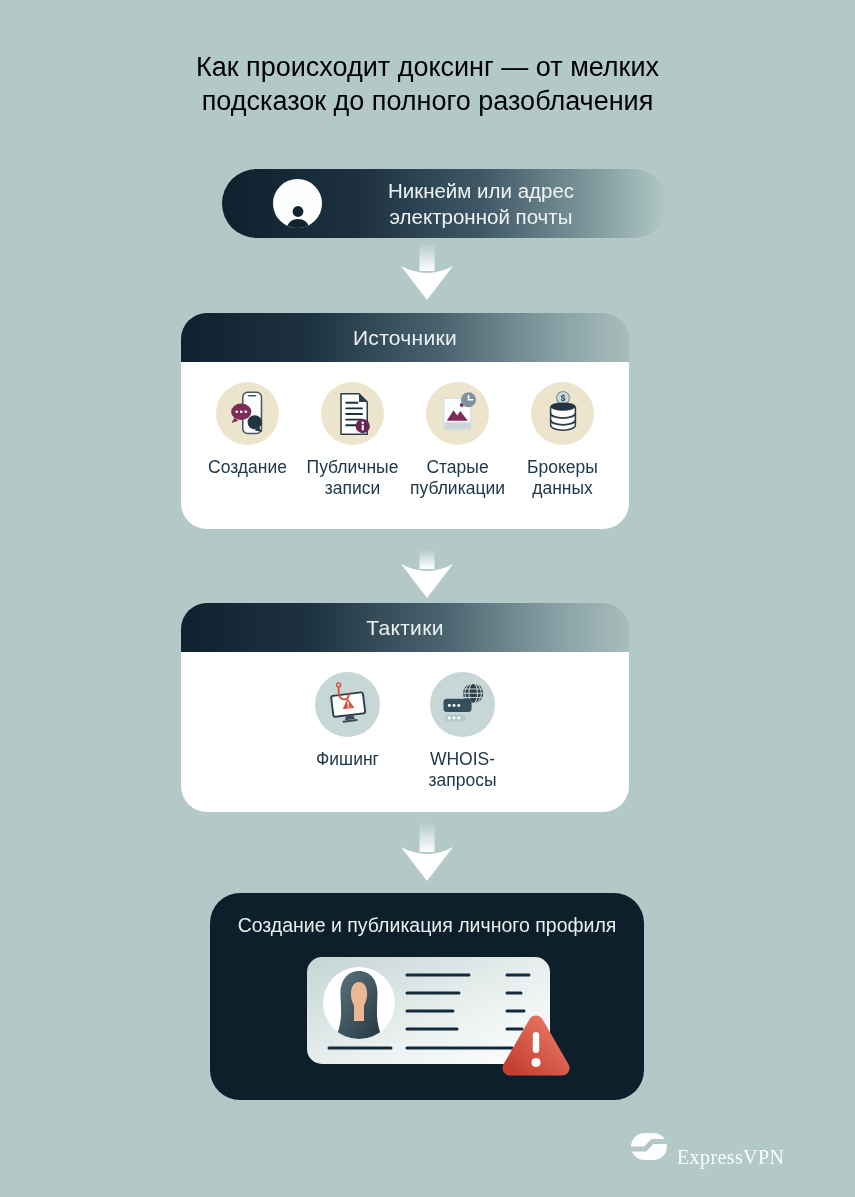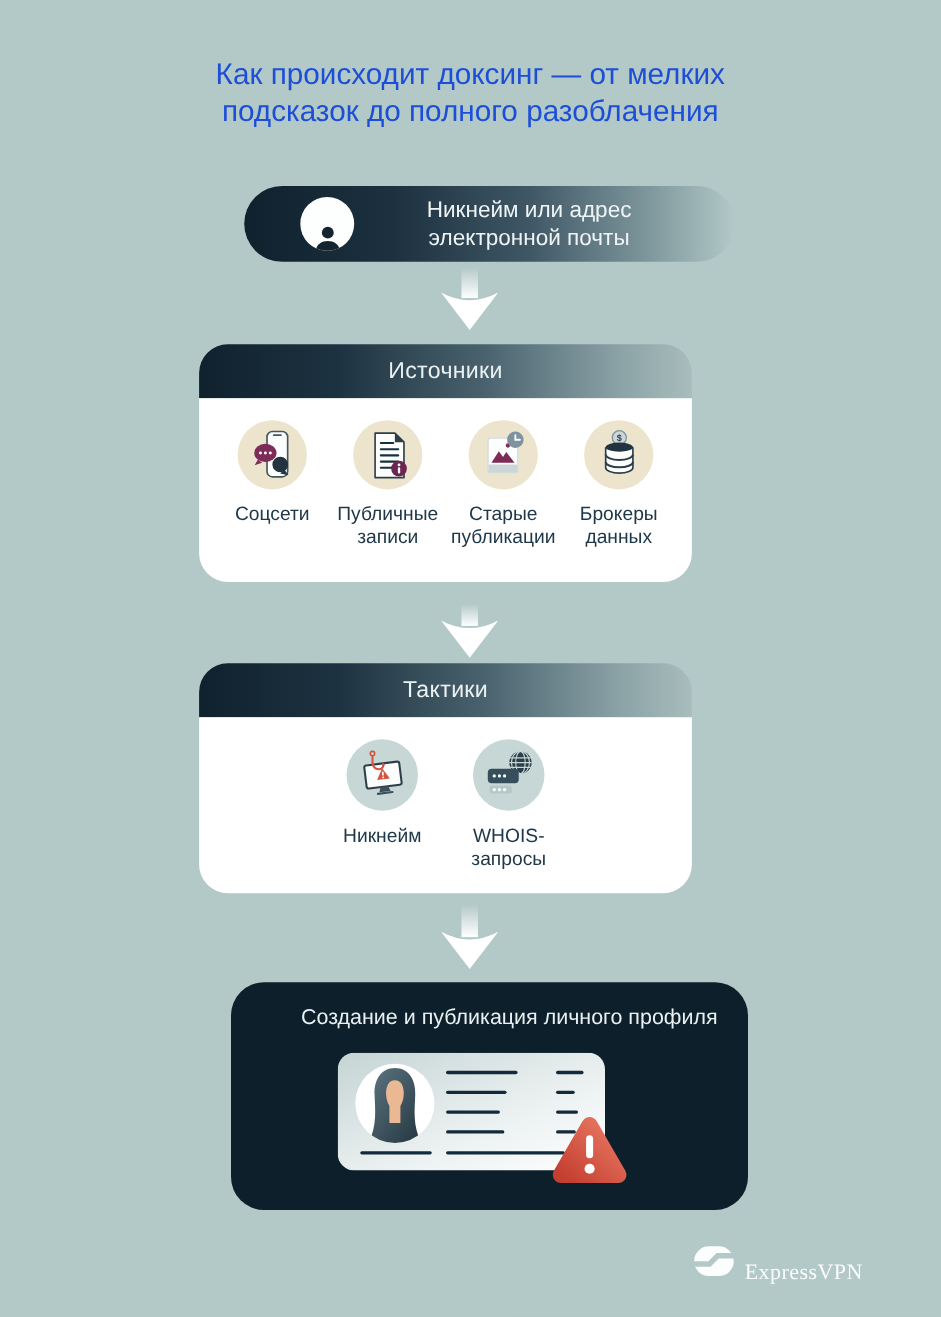--- a/index.html
+++ b/index.html
@@ -4,21 +4,21 @@
 <style>
   html,body{margin:0;padding:0;background:#b2c9c7;}
   .canvas{
     position:relative;width:855px;height:1197px;overflow:hidden;
     background:#b2c9c7;
     font-family:"Liberation Sans",sans-serif;
   }
   .title{
     position:absolute;top:50px;left:0;width:855px;
     text-align:center;font-size:27px;line-height:34px;font-weight:500;
-    color:#1d4ed8;white-space:pre-line;margin:0;
+    color:#000000;white-space:pre-line;margin:0;
   }
   
   .pill{
     position:absolute;left:222px;top:169px;width:446px;height:69px;
     border-radius:35px;display:flex;align-items:center;
     background:linear-gradient(90deg,#0f212d 0%,#1c303f 30%,#3f5765 58%,#7d969b 82%,#b2c9c7 100%);
   }
   .pill-avatar{
     width:49px;height:49px;border-radius:50%;background:#fdfefe;
     margin-left:51px;flex:0 0 auto;display:flex;align-items:flex-end;justify-content:center;
@@ -55,21 +55,21 @@
   }
   .card-sources .icon-circle{width:63px;height:63px;background:#ece4cd;}
   .card-tactics .icon-circle{width:65px;height:65px;background:#c6d7d6;}
   .item-label{
     margin-top:12px;text-align:center;color:#20394a;
     font-size:17.5px;line-height:21px;white-space:pre-line;
   }
   
   .result-card{
     position:absolute;left:210px;top:893px;width:434px;height:207px;
-    border-radius:30px;background:#0d1f2b;padding-left:36px;
+    border-radius:30px;background:#0d1f2b;
   }
   .result-title{
     margin-top:21px;text-align:center;color:#e9f0f0;font-size:19.5px;
   }
   .idcard{position:absolute;left:97px;top:64px;}
   .warning{position:absolute;left:288px;top:118px;}
   
   .brand{position:absolute;left:630px;top:1122px;display:flex;align-items:center;}
   .brand-name{
     margin-left:9px;color:#fbfdfd;font-size:20px;
@@ -119,21 +119,21 @@
             <path d="M33 7.5 h9" stroke="#44565f" stroke-width="2" stroke-linecap="round"></path>
             <circle cx="41" cy="43" r="9.5" fill="#233440"></circle>
             <path d="M46 49 l5 7 -10 -2 z" fill="#233440"></path>
             <ellipse cx="23" cy="29" rx="13.5" ry="11" fill="#7d2b57"></ellipse>
             <path d="M14 37 l-4 7 9 -3 z" fill="#7d2b57"></path>
             <circle cx="17" cy="29" r="1.8" fill="#fff"></circle>
               <circle cx="23" cy="29" r="1.8" fill="#fff"></circle>
               <circle cx="29" cy="29" r="1.8" fill="#fff"></circle>
           </svg>
         </div>
-        <div class="item-label">Соцсети</div>
+        <div class="item-label">Создание</div>
       </div>
 
       <div class="item">
         <div class="icon-circle">
           <svg viewBox="0 0 64 64" width="48" height="48">
             <path d="M16 5 H40 L51 16 V59 H16 Z" fill="#fdfdfb" stroke="#2c3e4a" stroke-width="2" stroke-linejoin="round"></path>
             <path d="M40 5 L51 16 H40 Z" fill="#2c3e4a"></path>
             <path d="M23 17 H38 M23 24.5 H44 M23 32 H44 M23 39.5 H44 M23 47 H36" stroke="#16323f" stroke-width="2.6" stroke-linecap="round" fill="none"></path>
             <circle cx="45" cy="48" r="9.5" fill="#6d2450"></circle>
             <circle cx="45" cy="43.6" r="1.7" fill="#fff"></circle>
@@ -203,21 +203,21 @@
               <path d="M24 52.5 h17" stroke="#3c4f5a" stroke-width="2.5" stroke-linecap="round"></path>
               <path d="M32.5 23.5 L40 36.5 H25 Z" fill="#d6523f"></path>
               <rect x="31.6" y="27.5" width="1.9" height="4.8" rx=".9" fill="#fff"></rect>
               <circle cx="32.5" cy="34.2" r="1.1" fill="#fff"></circle>
             </g>
             <circle cx="20" cy="6.5" r="2.6" fill="none" stroke="#d6523f" stroke-width="1.8"></circle>
             <path d="M20 9.2 v5.8 c0 7 3.5 10.2 8 9.7 c3.6 -.4 5.2 -3 4.6 -6.2" fill="none" stroke="#d6523f" stroke-width="2.4" stroke-linecap="round"></path>
             <path d="M30.8 20 l4.2 -1.8 -2.6 3.9 z" fill="#d6523f"></path>
           </svg>
         </div>
-        <div class="item-label">Никнейм</div>
+        <div class="item-label">Фишинг</div>
       </div>
 
 
       <div class="item">
         <div class="icon-circle">
           <svg viewBox="0 0 64 64" width="50" height="50">
             <circle cx="45" cy="17" r="13" fill="#2c3e4a"></circle>
             <g stroke="#c9d8d7" stroke-width="1.3" fill="none">
               <ellipse cx="45" cy="17" rx="5.5" ry="13"></ellipse>
               <ellipse cx="45" cy="17" rx="10.5" ry="13"></ellipse>

